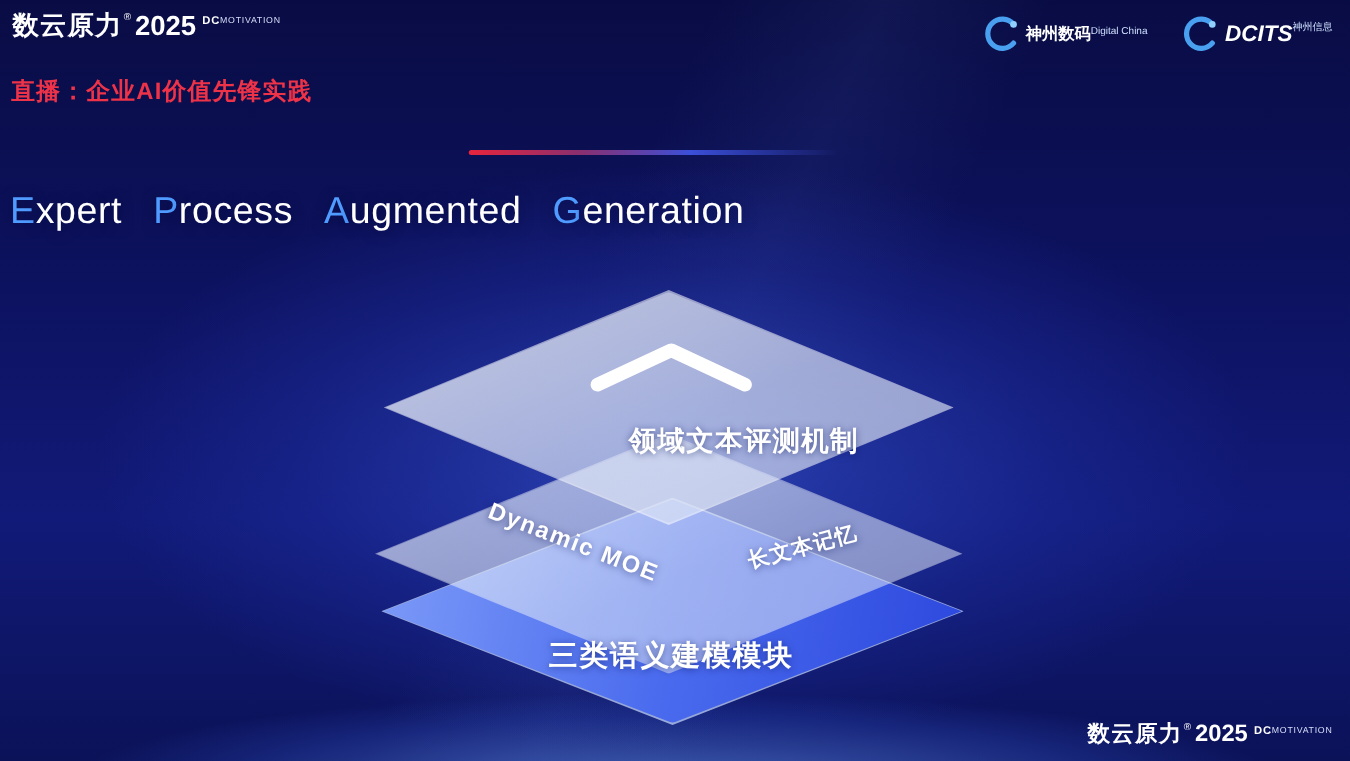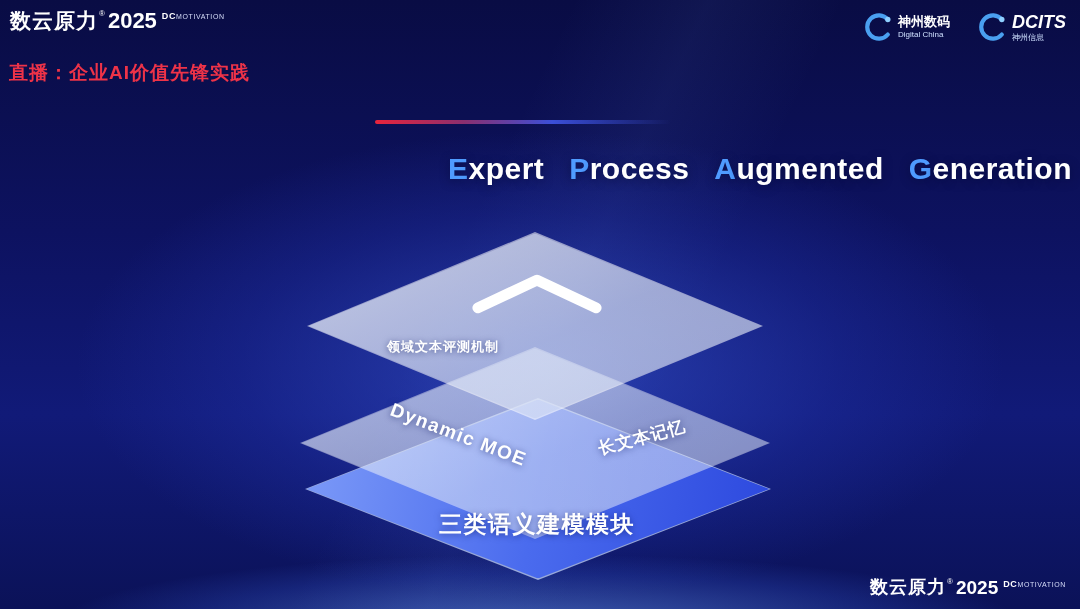--- a/index.html
+++ b/index.html
@@ -34,52 +34,52 @@
   .page-title{
     position:absolute;left:0;right:0;top:58px;text-align:center;
     font-size:26px;font-weight:bold;color:#eeb022;letter-spacing:1px;
     text-shadow:0 1px 8px rgba(0,0,0,.35);
   }
   .title-underline{
     position:absolute;left:375px;top:120px;width:296px;height:4px;border-radius:2px;
     background:linear-gradient(90deg,#e8243c 0%,#8a2f6f 30%,#3b4fd8 60%,rgba(43,79,216,0) 100%);
   }
   .subtitle{
-    position:absolute;left:0;right:0;top:152px;text-align:right;
-    font-size:30px;font-weight:bold;letter-spacing:.5px;
+    position:absolute;left:0;right:0;top:152px;text-align:left;
+    font-size:30px;font-weight:normal;letter-spacing:.5px;
     text-shadow:0 2px 10px rgba(5,10,50,.5);
   }
   .subtitle .word{margin:0 8px;display:inline-block;}
   .subtitle .first{color:#4f9bff;}
   .subtitle .rest{color:#ffffff;}
   
   .partners{position:absolute;right:14px;top:12px;display:flex;align-items:center;gap:26px;}
   .partner{display:flex;align-items:center;gap:6px;}
   .swoosh{width:30px;height:30px;display:inline-block;}
-  .ptext{display:flex;flex-direction:column;line-height:1.15;}
+  .ptext{display:flex;flex-direction:row;line-height:1.15;}
   .pname{font-size:13px;font-weight:bold;color:#fff;}
   .pname.it{font-style:italic;font-size:18px;}
   .psub{font-size:8px;color:#cfe0ff;}
   
   .layer{position:absolute;}
   .dshape{position:absolute;inset:0;clip-path:polygon(50% 0,100% 50%,50% 100%,0 50%);}
   .dfill{inset:1.6px;}
   .layer1{left:307px;top:232px;width:456px;height:188px;z-index:6;}
   .layer1 .dedge{background:rgba(255,255,255,.55);}
   .layer1 .dfill{background:linear-gradient(155deg,rgba(233,239,252,.60) 0%,rgba(175,193,232,.28) 55%,rgba(150,172,220,.20) 100%);}
   .layer2{left:300px;top:347px;width:470px;height:192px;z-index:5;}
   .layer2 .dedge{background:rgba(255,255,255,.45);}
   .layer2 .dfill{background:linear-gradient(155deg,rgba(218,228,249,.48) 0%,rgba(165,186,230,.24) 55%,rgba(142,166,216,.17) 100%);}
   .layer3{left:305px;top:398px;width:466px;height:182px;z-index:4;}
   .layer3 .dedge{background:rgba(205,222,255,.70);}
   .layer3 .dfill{background:linear-gradient(100deg,#7d9bf8 0%,#4a6bee 50%,#2c48de 100%);}
   
   .chevron{position:absolute;left:468px;top:272px;width:138px;height:44px;z-index:8;}
   .dlabel{position:absolute;z-index:8;font-weight:bold;color:#fff;text-shadow:0 1px 6px rgba(10,20,90,.55);}
-  .label-top{left:387px;top:338px;width:300px;text-align:left;font-size:13px;letter-spacing:1px;}
+  .label-top{left:387px;top:338px;width:300px;text-align:right;font-size:22px;letter-spacing:1px;}
   .label-dyn{left:366px;top:424px;width:185px;text-align:center;font-size:19px;letter-spacing:1.5px;transform:rotate(21deg);}
   .label-mem{left:572px;top:426px;width:140px;text-align:center;font-size:17px;letter-spacing:1px;transform:rotate(-15deg);}
   .label-bottom{left:407px;top:509px;width:260px;text-align:center;font-size:23px;letter-spacing:1.5px;}
 </style>
 </head>
 <body>
 
 <div class="slide">
 
   <div class="brand top-left">

